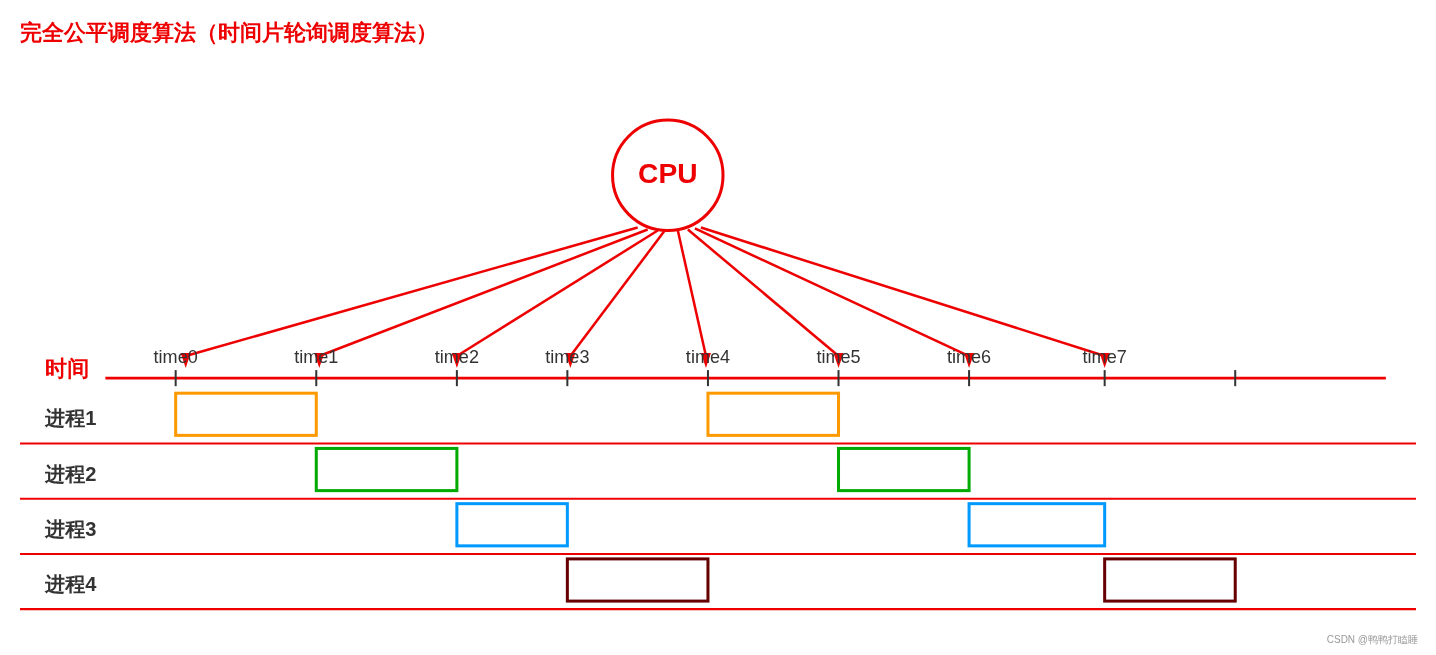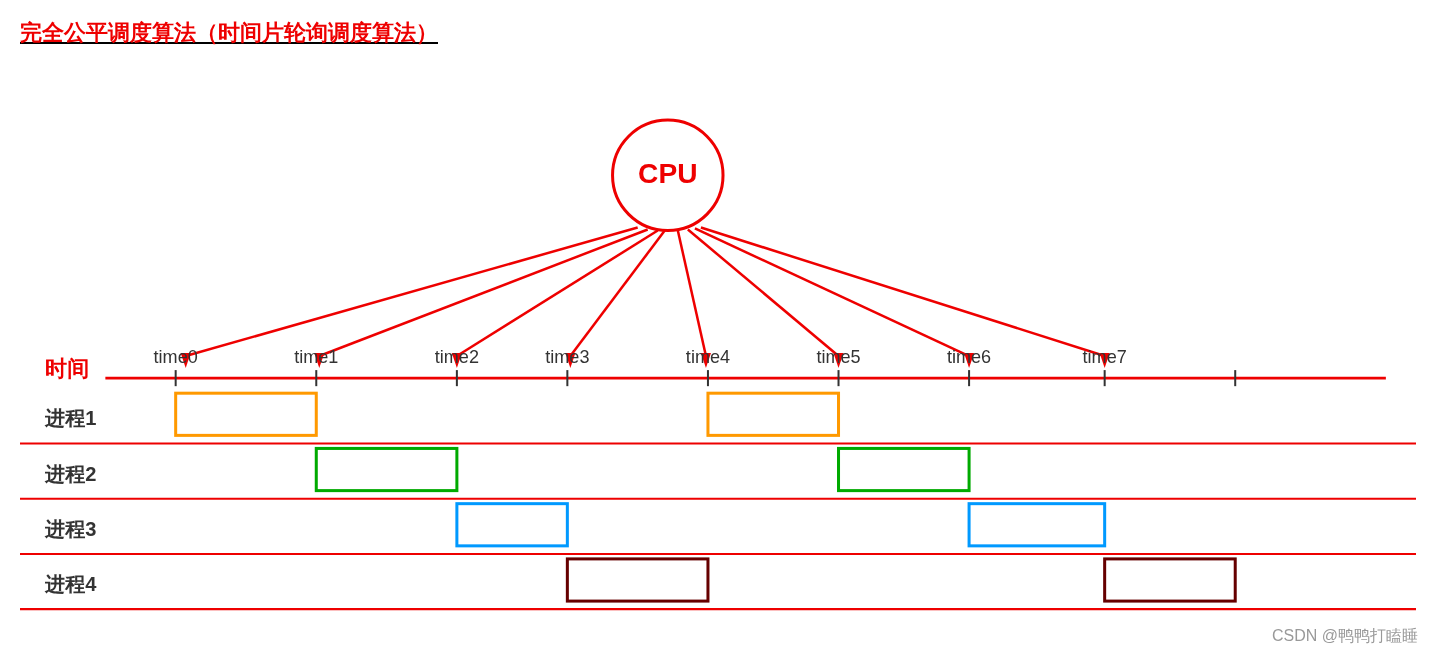--- a/index.html
+++ b/index.html
@@ -9,21 +9,20 @@
       width: 1436px;
       height: 655px;
       overflow: hidden;
       position: relative;
     }
     .container {
       width: 1436px;
       height: 655px;
       position: relative;
       padding: 18px 20px 10px 20px;
-      text-decoration: underline;
     }
     .title {
       color: #e00;
       font-size: 22px;
       font-weight: bold;
       margin-bottom: 10px;
     }
     .diagram-area {
       position: relative;
       width: 100%;
@@ -33,21 +32,21 @@
       position: absolute;
       top: 0; left: 0;
       width: 100%;
       height: 100%;
     }
     .watermark {
       position: absolute;
       bottom: 8px;
       right: 18px;
       color: #999;
-      font-size: 16px;
+      font-size: 10px;
     }
   </style>
 </head>
 <body>
 
 <div class="container">
   <div class="title">完全公平调度算法（时间片轮询调度算法）</div>
   <div class="diagram-area">
     <svg class="main-svg" viewBox="0 0 1390 560">
 

